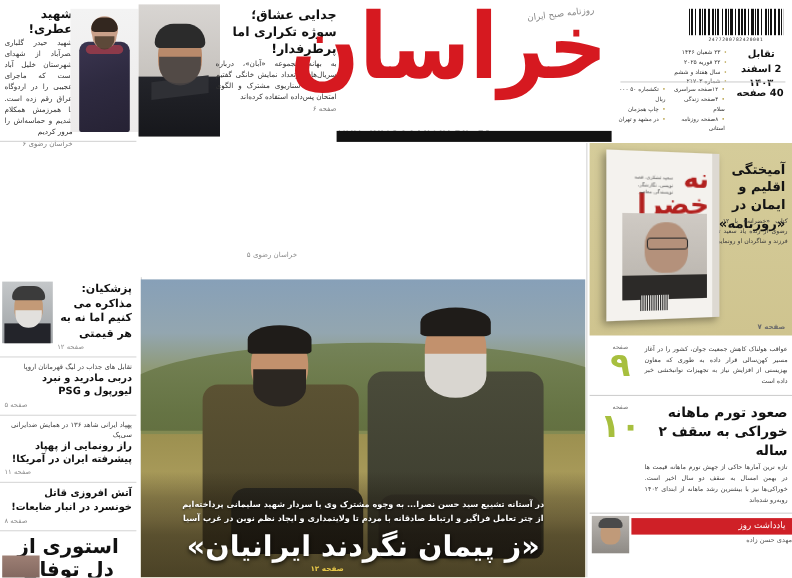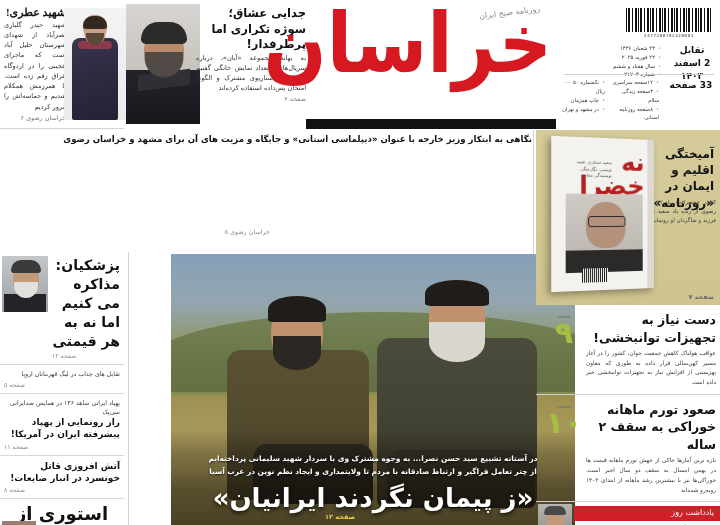--- a/index.html
+++ b/index.html
@@ -22,21 +22,21 @@
   .mini-body{
     font-size:6.6px;line-height:1.55;text-align:justify;color:#333;
     direction:rtl;
   }
   .mini-page{
     font-size:6.4px;color:#7a7a7a;margin-top:2px;
   }
 
   
   .art-atri{left:4px;top:6px;width:62px;}
-  .art-atri .mini-head{font-size:11px;line-height:1.25;font-family:Liberation Serif, serif;}
+  .art-atri .mini-head{font-size:11px;line-height:1.25;}
   .photo-atri{
     position:absolute;left:64px;top:8px;width:62px;height:112px;
     background:
       radial-gradient(circle at 50% 17%, #c9a089 0 12%, transparent 13%),
       linear-gradient(#f3f3f3,#eceaea);
     overflow:hidden;
   }
   .photo-atri .body{
     position:absolute;left:8px;top:30px;width:46px;height:82px;
     background:linear-gradient(160deg,#3b3550 0%,#2e2a40 45%,#262234 100%);
@@ -171,21 +171,20 @@
     position:absolute;right:262px;top:98px;
     font-size:6.4px;color:#8b8b8b;direction:rtl;
   }
 
   
   .mainphoto{
     position:absolute;left:128px;top:254px;width:404px;height:271px;
     overflow:hidden;
     background:
       linear-gradient(#87a0b8 0%, #93a6b0 18%, #8f9a77 30%, #7d8a55 45%, #8c8a4e 62%, #9a8d50 100%);
-    margin-left: 43px;
   }
   .mp-hill{
     position:absolute;left:-20px;top:58px;width:460px;height:80px;
     background:linear-gradient(#6f7d4c,#5e6c3e);
     border-radius:50% 50% 0 0 / 60% 60% 0 0;opacity:.85;
   }
   .mp-ground{
     position:absolute;left:0;bottom:0;width:404px;height:130px;
     background:linear-gradient(#9c9050,#b4a463 60%,#a4975a);
   }
@@ -216,21 +215,21 @@
     text-shadow:0 2px 4px rgba(0,0,0,.8);letter-spacing:-.5px;
   }
   .cap-page{
     position:absolute;left:154px;bottom:4px;
     color:#e8c84a;font-size:6.6px;direction:rtl;font-weight:bold;
   }
 
   
   .leftbar{position:absolute;left:0;top:252px;width:124px;height:273px;}
   .lb-item{position:relative;width:124px;border-bottom:1px solid #d8d8d8;padding:4px 4px 5px 4px;box-sizing:border-box;}
-  .lb-head{font-weight:bold;font-size:14px;line-height:1.35;text-align:right;direction:rtl;color:#111;}
+  .lb-head{font-weight:bold;font-size:10px;line-height:1.35;text-align:right;direction:rtl;color:#111;}
   .lb-head.sm{font-size:9px;}
   .lb-kick{font-size:6.2px;color:#3c3c3c;text-align:right;direction:rtl;line-height:1.5;}
   .lb-pg{font-size:6.2px;color:#8b8b8b;direction:rtl;text-align:left;margin-top:2px;}
   .lb-photo{
     position:absolute;left:2px;top:4px;width:46px;height:56px;overflow:hidden;
     background:linear-gradient(#c4c7c9,#9ea2a5);
   }
   .lb-photo .ph-head{position:absolute;left:11px;top:8px;width:26px;height:31px;background:#c39a77;border-radius:46% 46% 42% 42%;}
   .lb-photo .ph-hair{position:absolute;left:9px;top:4px;width:30px;height:13px;background:#3b3b3b;border-radius:14px 14px 4px 4px;}
   .lb-photo .ph-beard{position:absolute;left:12px;top:26px;width:24px;height:16px;background:#e2e0dd;border-radius:0 0 12px 12px;}
@@ -386,21 +385,21 @@
       </div>
       <div class="datelines">
         <ul>
           <li>۲۳ شعبان ۱۴۴۶</li>
           <li>۲۲ فوریه ۲۰۲۵</li>
           <li>سال هفتاد و ششم</li>
           <li>شماره ۲۱۷۰۳</li>
         </ul>
       </div>
       <div class="rule-h"></div>
-      <div class="pagecount">33 صفحه</div>
+      <div class="pagecount">40 صفحه</div>
       <div class="colA">
         <ul>
           <li>۱۲صفحه سراسری</li>
           <li>۴صفحه زندگی سلام</li>
           <li>۸صفحه روزنامه استانی</li>
         </ul>
       </div>
       <div class="colB">
         <ul>
           <li>تکشماره ۵۰ ۰۰۰ ریال</li>
@@ -409,21 +408,20 @@
         </ul>
       </div>
     </div>
   </div>
 
   <div class="hsep-top"></div>
   <div class="vsep"></div>
   <div class="vsep2"></div>
 
   <div class="lead">
-    <div class="lead-kicker">نگاهی به ابتکار وزیر خارجه با عنوان «دیپلماسی استانی» و جایگاه و مزیت های آن برای مشهد و خراسان رضوی</div>
     <div class="lead-byline">خراسان رضوی ۵</div>
   </div>
 
   <div class="mainphoto">
     <div class="mp-hill"></div>
     <div class="mp-ground"></div>
 
     <div class="mp-figL">
       <div class="f-torso" style="left:4px;top:56px;width:142px;height:150px;background:linear-gradient(#5b5233,#4a4329);"></div>
       <div class="f-head" style="left:48px;top:8px;width:52px;height:60px;"></div>
@@ -459,20 +457,21 @@
           <div class="ph-hair"></div>
       </div>
       <div class="lb-text">
         <div class="lb-head">پزشکیان: مذاکره می کنیم اما نه به هر قیمتی</div>
         <div class="lb-pg">صفحه ۱۲</div>
       </div>
     </div>
 
     <div class="lb-item">
       <div class="lb-kick">تقابل های جذاب در لیگ قهرمانان اروپا</div>
+      <div class="lb-head sm">دربی مادرید و نبرد لیورپول و PSG</div>
       <div class="lb-pg">صفحه ۵</div>
     </div>
 
     <div class="lb-item">
       <div class="lb-kick">پهپاد ایرانی شاهد ۱۳۶ در همایش ضدایرانی سی‌پک</div>
       <div class="lb-head sm">راز رونمایی از پهپاد پیشرفته ایران در آمریکا!</div>
       <div class="lb-pg">صفحه ۱۱</div>
     </div>
 
     <div class="lb-item">
@@ -504,21 +503,20 @@
         <div class="bc-barcode"></div>
       </div>
       <div class="bb-page">صفحه ۷</div>
     </div>
 
     <div class="rb-item">
       <div class="rb-badge">
         <div class="lbl">صفحه</div>
         <div class="num">۹</div>
       </div>
-      <div class="rb-head">دست نیاز به تجهیزات توانبخشی!</div>
       <div class="rb-body">عواقب هولناک کاهش جمعیت جوان، کشور را در آغاز مسیر کهن‌سالی قرار داده به طوری که معاون بهزیستی از افزایش نیاز به تجهیزات توانبخشی خبر داده است</div>
     </div>
 
     <div class="rb-item">
       <div class="rb-badge">
         <div class="lbl">صفحه</div>
         <div class="num">۱۰</div>
       </div>
       <div class="rb-head">صعود تورم ماهانه خوراکی به سقف ۲ ساله</div>
       <div class="rb-body">تازه ترین آمارها حاکی از جهش تورم ماهانه قیمت ها در بهمن امسال به سقف دو سال اخیر است. خوراکی‌ها نیز با بیشترین رشد ماهانه از ابتدای ۱۴۰۲ روبه‌رو شده‌اند</div>

